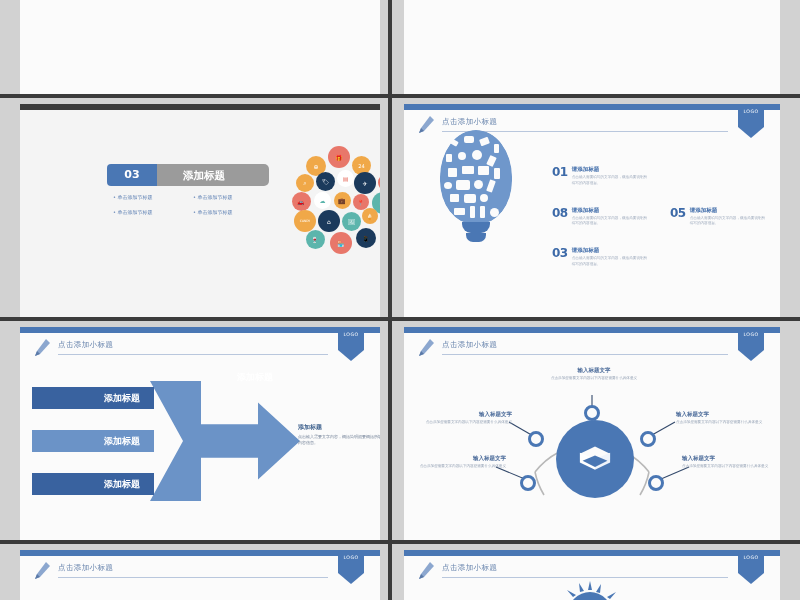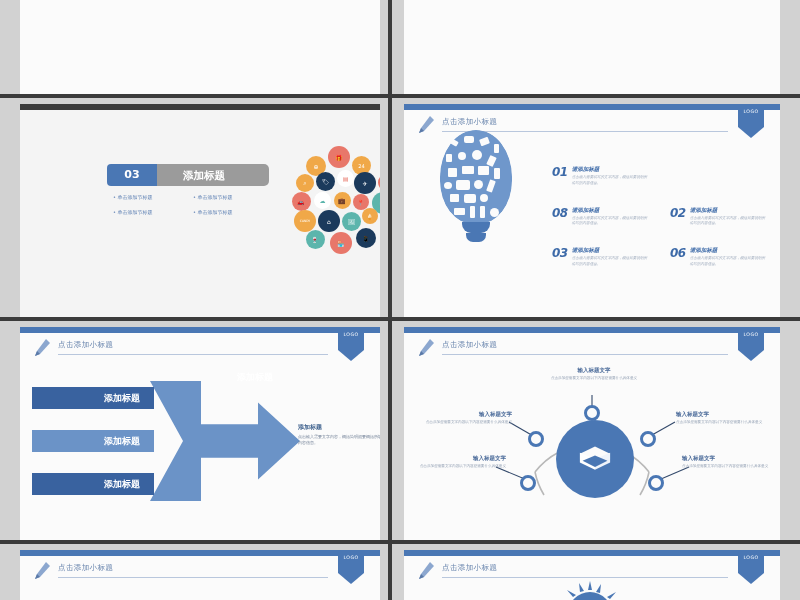--- a/index.html
+++ b/index.html
@@ -95,21 +95,21 @@
   .bulb-neck {
     position: absolute; left: 22px; top: 92px; width: 28px; height: 11px;
     background: #4a77b4; border-radius: 0 0 9px 9px;
   }
   .bulb-base {
     position: absolute; left: 26px; top: 103px; width: 20px; height: 9px;
     background: #4a77b4; border-radius: 0 0 7px 7px;
   }
   .bulb-specks { position: absolute; left: 0; top: 0; width: 72px; height: 94px; }
   .speck { position: absolute; background: #fbfbfb; border-radius: 1px; }
-  .items { position: absolute; left: 148px; top: 62px; width: 236px; font-style: italic; }
+  .items { position: absolute; left: 148px; top: 62px; width: 236px; }
   .item-row { display: flex; margin-bottom: 20px; }
   .item { width: 50%; display: flex; }
   .item .inum {
     font-size: 12px; font-weight: bold; color: #3d6aa8;
     line-height: 1; margin-right: 4px; letter-spacing: -.5px;
   }
   .item .ihead { font-size: 5.5px; color: #3d6aa8; font-weight: bold; }
   .item .ibody { font-size: 3.6px; line-height: 1.6; color: #9aa7ba; margin-top: 2px; width: 78px; }
 
   
@@ -309,37 +309,30 @@
       </div>
       <div class="item-row">
         <div class="item">
           <div class="inum">08</div>
           <div>
             <div class="ihead">请添加标题</div>
             <div class="ibody">点击输入需要填写的文字内容，概括简要说明所填写的内容信息。</div>
           </div>
         </div>
         <div class="item">
-          <div class="inum">02</div>
+          <div class="inum">05</div>
           <div>
             <div class="ihead">请添加标题</div>
             <div class="ibody">点击输入需要填写的文字内容，概括简要说明所填写的内容信息。</div>
           </div>
         </div>
       </div>
       <div class="item-row">
         <div class="item">
           <div class="inum">03</div>
-          <div>
-            <div class="ihead">请添加标题</div>
-            <div class="ibody">点击输入需要填写的文字内容，概括简要说明所填写的内容信息。</div>
-          </div>
-        </div>
-        <div class="item">
-          <div class="inum">06</div>
           <div>
             <div class="ihead">请添加标题</div>
             <div class="ibody">点击输入需要填写的文字内容，概括简要说明所填写的内容信息。</div>
           </div>
         </div>
       </div>
     </div>
   </div>
 
   <div class="sep-h" style="top:317px;"></div>

